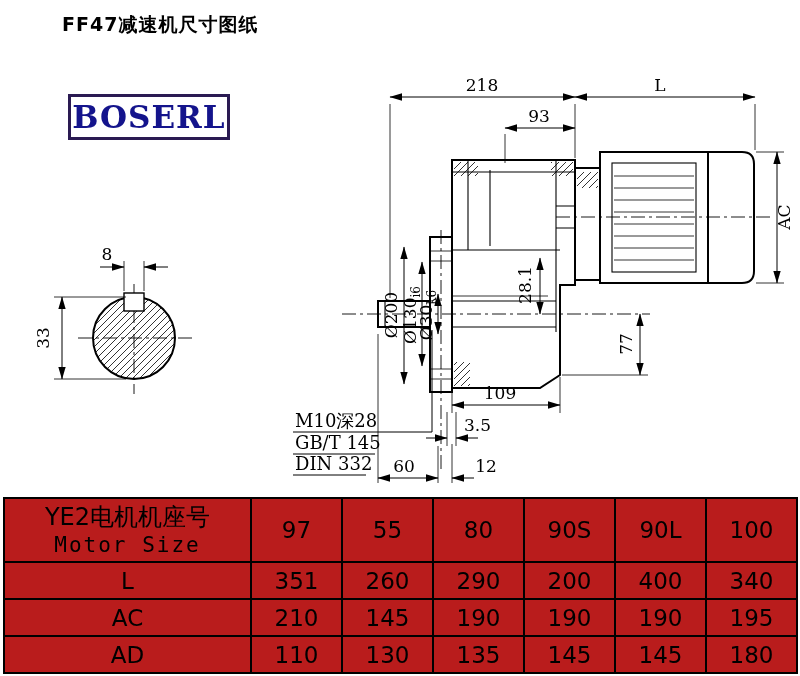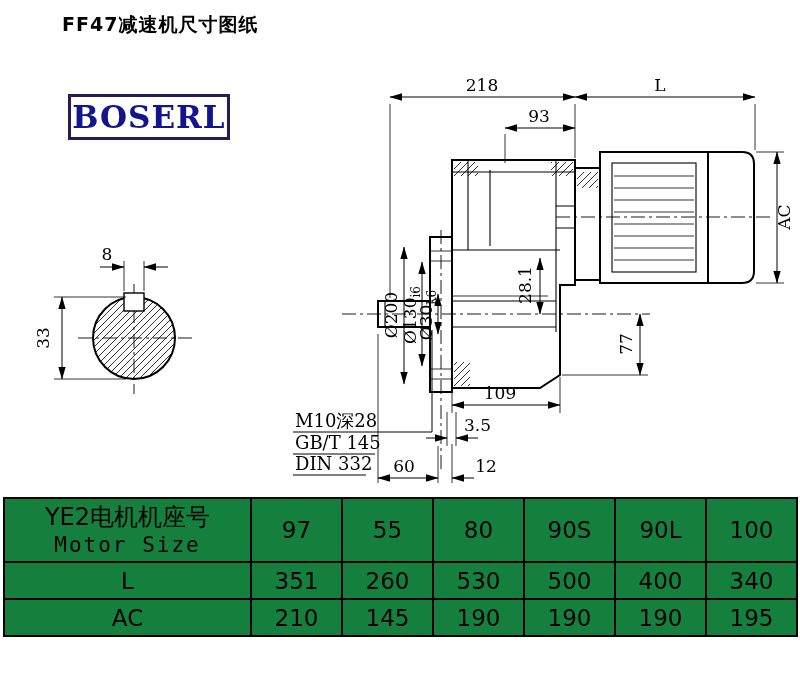--- a/index.html
+++ b/index.html
@@ -26,21 +26,21 @@
   .dim  { stroke:#000; stroke-width:1; fill:none; }
   .cl   { stroke:#000; stroke-width:0.9; fill:none; stroke-dasharray:14 4 3 4; }
   text.d  { font-family:"DejaVu Serif", serif; font-size:17px; fill:#000; }
   text.dn { font-family:"DejaVu Serif", serif; font-size:18px; fill:#000; }
   tspan.sub { font-size:12px; }
 
   
   .dims-table {
     position:absolute; left:3px; top:497px; width:794px;
     border-collapse:collapse; table-layout:fixed; text-align:center;
-    font-size:23px; background:#15803d;
+    font-size:23px; background:#b91c1c;
   }
   .dims-table td { border:2px solid #000; padding:0; height:35px; }
   .dims-table td.hdr-cell { height:62px; }
   .hdr-cn { font-size:24px; line-height:30px; }
   .hdr-en { font-family:"DejaVu Sans Mono", monospace; font-size:21px; letter-spacing:2px; line-height:26px; }
 </style>
 </head>
 <body>
 
 <div class="page-title">FF47减速机尺寸图纸</div>
@@ -251,28 +251,37 @@
       <td class="hdr-cell">55</td>
       <td class="hdr-cell">80</td>
       <td class="hdr-cell">90S</td>
       <td class="hdr-cell">90L</td>
       <td class="hdr-cell">100</td>
     </tr>
     <tr>
       <td>L</td>
       <td>351</td>
       <td>260</td>
-      <td>530</td>
-      <td>500</td>
+      <td>290</td>
+      <td>200</td>
       <td>400</td>
       <td>340</td>
     </tr>
     <tr>
       <td>AC</td>
       <td>210</td>
       <td>145</td>
       <td>190</td>
       <td>190</td>
       <td>190</td>
       <td>195</td>
     </tr>
+    <tr>
+      <td>AD</td>
+      <td>110</td>
+      <td>130</td>
+      <td>135</td>
+      <td>145</td>
+      <td>145</td>
+      <td>180</td>
+    </tr>
   </tbody>
 </table>
 
 </body></html>

